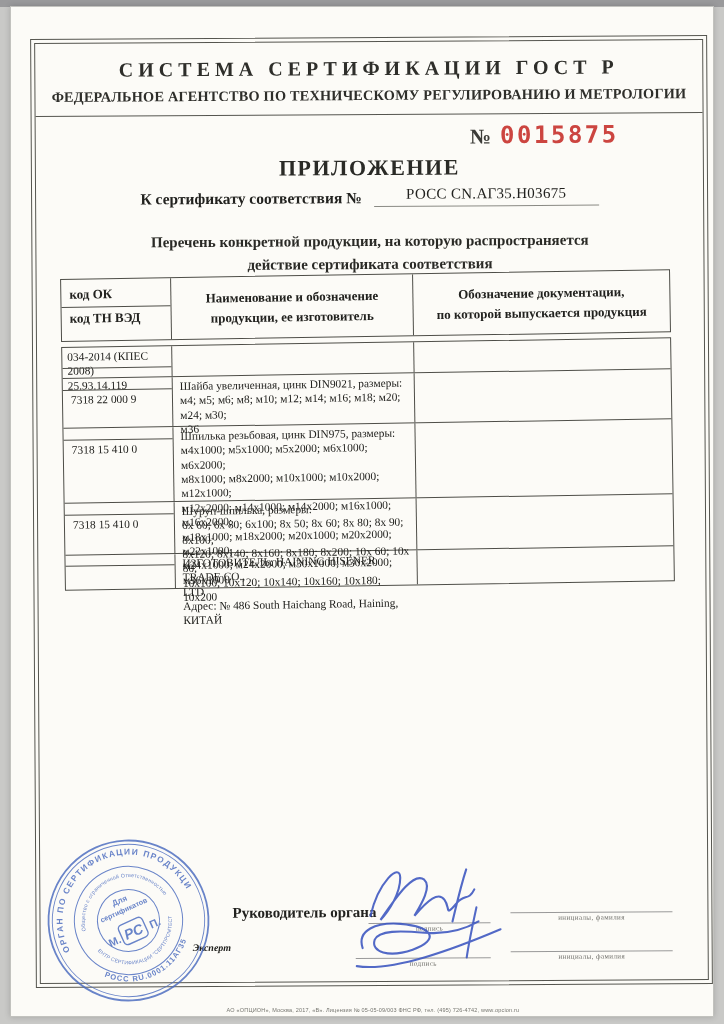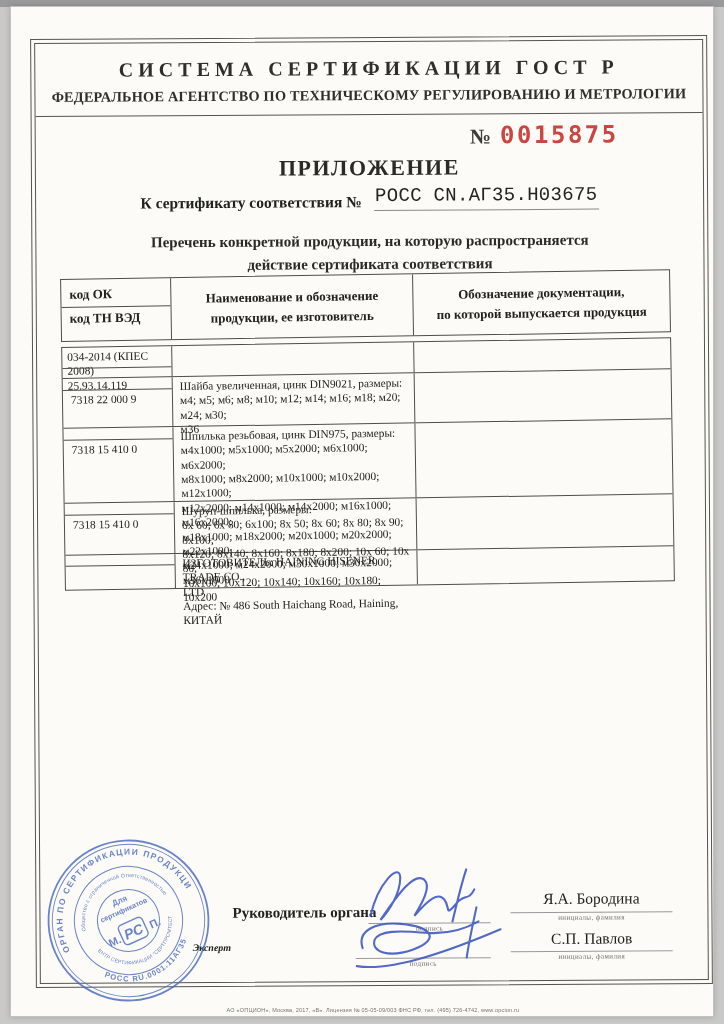--- a/index.html
+++ b/index.html
@@ -22,21 +22,21 @@
   .serial .no{font-size:21px;color:#3c3c38;font-weight:bold;}
   .serial .digits{font-family:"DejaVu Sans Mono",monospace;font-size:24px;font-weight:bold;
                   color:#cc4540;letter-spacing:2.5px;margin-left:5px;}
 
   .doc-title{position:absolute;left:0;width:100%;top:113px;text-align:center;
              font-size:22px;font-weight:bold;letter-spacing:1.5px;color:#2a2a26;}
   .cert-line{position:absolute;left:0;width:100%;top:146px;text-align:center;}
   .cert-label{font-size:15.5px;font-weight:600;}
   .cert-value-wrap{display:inline-block;vertical-align:bottom;margin-left:8px;
                    border-bottom:1.2px solid #8a8a84;min-width:225px;text-align:center;}
-  .cert-value{font-size:19px;letter-spacing:.3px;position:relative;top:-3px;font-family:Liberation Mono, monospace;}
+  .cert-value{font-size:15px;letter-spacing:.3px;position:relative;top:-3px;}
 
   .desc{position:absolute;left:0;width:100%;top:188px;text-align:center;
         font-size:15px;font-weight:bold;line-height:1.5;white-space:pre-line;color:#2a2a26;}
 
   .tbl{position:absolute;left:25px;top:235px;width:610px;transform:rotate(-0.55deg);
        transform-origin:0 50%;font-size:11.4px;}
   .tbl-head{position:relative;height:63px;border:1.4px solid #4e4e48;display:flex;}
   .th-c1{width:110px;border-right:1px solid #4e4e48;position:relative;}
   .th-c1 .t{padding:7px 0 0 8px;font-weight:600;font-size:13px;}
   .th-c1 .b{padding:8px 0 0 8px;font-weight:600;font-size:13px;}
@@ -177,28 +177,26 @@
 Адрес: № 486 South Haichang Road, Haining, КИТАЙ</div>
               <div class="c3"></div>
             </div>
           </div>
         </div>
 
         <div class="sig-block">
           <div class="sig-role1">Руководитель органа</div>
           <div class="sig-line1"></div>
           <div class="sig-cap cap1">подпись</div>
-          <div class="name1">Я.А. Бородина</div>
           <div class="nline1"></div>
           <div class="sig-cap ncap1">инициалы, фамилия</div>
 
           <div class="sig-role2">Эксперт</div>
           <div class="sig-line2"></div>
           <div class="sig-cap cap2">подпись</div>
-          <div class="name2">С.П. Павлов</div>
           <div class="nline2"></div>
           <div class="sig-cap ncap2">инициалы, фамилия</div>
         </div>
 
         <svg class="sigs-svg" width="170" height="120" viewBox="0 0 170 120">
           <g stroke="#3b55c0" stroke-width="2.1" fill="none" stroke-linecap="round" opacity="0.88">
             <path d="M22,56 C30,22 52,2 52,18 C52,34 40,52 32,60 C50,34 66,12 76,20 C84,27 72,46 66,56 C80,40 90,32 96,40 C102,48 96,58 108,44 C116,34 120,42 126,30 M118,10 C112,28 108,46 104,62"></path>
             <path d="M14,88 C8,70 28,62 52,64 C84,67 92,80 64,90 C40,98 22,92 26,80 C30,70 52,71 76,73 C98,75 116,70 130,62 M128,48 C124,66 120,84 118,98 M8,106 C44,112 104,90 152,70"></path>
           </g>
         </svg>

